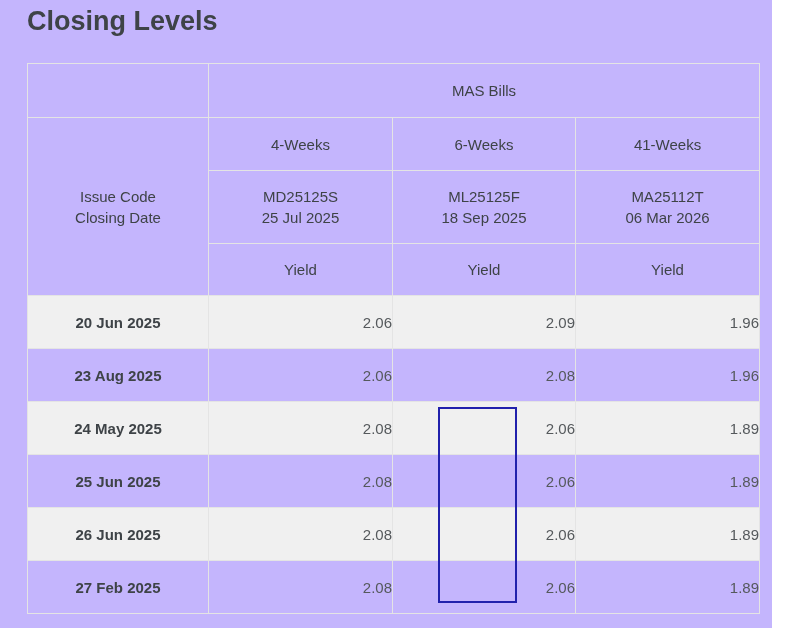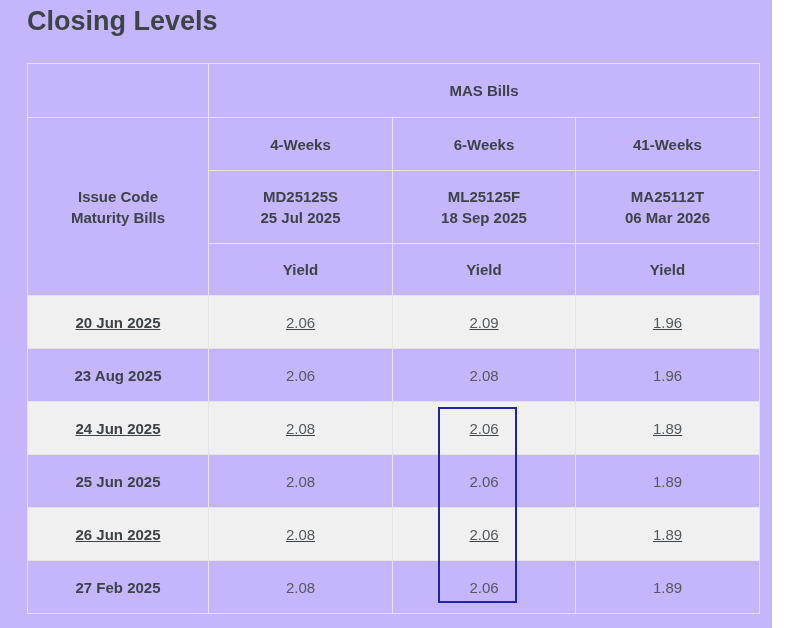--- a/index.html
+++ b/index.html
@@ -42,31 +42,32 @@
     overflow: hidden;
   }
   tr.row-group   { height: 54px; }
   tr.row-tenor   { height: 53px; }
   tr.row-issue   { height: 73px; }
   tr.row-measure { height: 52px; }
   tr.data-row    { height: 53px; }
   th.corner {
     vertical-align: top;
     padding-top: 11px;
-    font-weight: 700;
+    font-weight: 400;
     line-height: 21px;
   }
-  th { font-weight: 700; }
+  th { font-weight: 400; }
   .two-line { line-height: 21px; }
   tr.data-row th { font-weight: 700; }
   tr.data-row td {
     font-weight: 400;
     color: #55595c;
+    text-align: right;
   }
-  tr.data-row.striped { background: #f0f0f0; text-decoration: underline; }
+  tr.data-row.striped { background: #f0f0f0; }
   .highlight-box {
     position: absolute;
     left: 438px;
     top: 407px;
     width: 79px;
     height: 196px;
     border: 2.5px solid #2121ac;
     box-sizing: border-box;
     pointer-events: none;
   }
@@ -86,21 +87,21 @@
       <col style="width:184px">
     </colgroup>
     <thead>
       <tr class="row-group">
         <th></th>
         <th colspan="3">MAS Bills</th>
       </tr>
       <tr class="row-tenor">
         <th class="corner" rowspan="3">
           <div>Issue Code</div>
-          <div>Maturity Bills</div>
+          <div>Closing Date</div>
         </th>
         <th>4-Weeks</th>
         <th>6-Weeks</th>
         <th>41-Weeks</th>
       </tr>
       <tr class="row-issue">
         <th>
           <div class="two-line">
             <div>MD25125S</div>
             <div>25 Jul 2025</div>
@@ -132,21 +133,21 @@
         <td>2.09</td>
         <td>1.96</td>
       </tr>
       <tr class="data-row">
         <th>23 Aug 2025</th>
         <td>2.06</td>
         <td>2.08</td>
         <td>1.96</td>
       </tr>
       <tr class="data-row striped">
-        <th>24 Jun 2025</th>
+        <th>24 May 2025</th>
         <td>2.08</td>
         <td>2.06</td>
         <td>1.89</td>
       </tr>
       <tr class="data-row">
         <th>25 Jun 2025</th>
         <td>2.08</td>
         <td>2.06</td>
         <td>1.89</td>
       </tr>

